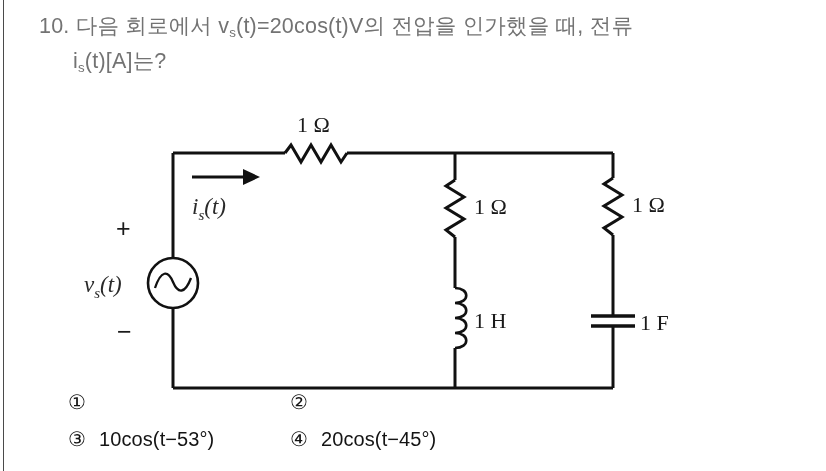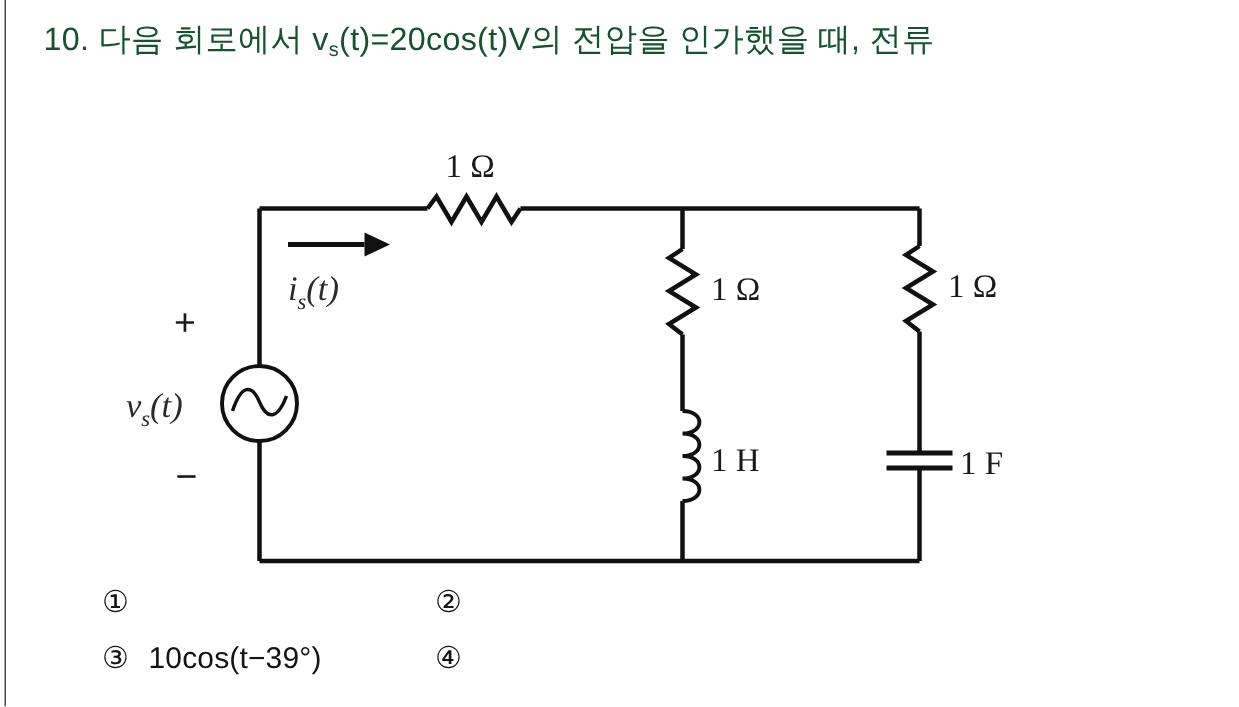--- a/index.html
+++ b/index.html
@@ -24,27 +24,27 @@
     left: 3px;
     top: 0;
     width: 1px;
     height: 471px;
     background: #4a4a4a;
   }
 
   
   #question {
     position: absolute;
-    left: 29px;
+    left: 39px;
     top: 10px;
     width: 780px;
     font-size: 21.5px;
     line-height: 33px;
     letter-spacing: 0.2px;
-    color: #14532d;
+    color: #737373;
   }
   #question .qline {
     white-space: pre;
   }
   #question .qnum {
     display: inline-block;
   }
   #question .indent {
     display: inline-block;
     width: 34px;
@@ -53,21 +53,21 @@
     font-size: 0.62em;
     vertical-align: baseline;
     position: relative;
     top: 0.28em;
   }
 
   
   #circuit {
     position: absolute;
     left: 0;
-    top: 78px;
+    top: 92px;
     width: 826px;
     height: 312px;
   }
   #circuit svg { display: block; }
 
   
   #choices {
     position: absolute;
     left: 68px;
     top: 392px;
@@ -99,20 +99,21 @@
 </style>
 </head>
 <body>
 
 <div id="page">
 
   <div id="left-rule"></div>
 
   <div id="question">
     <div class="qline"><span class="qnum">10.</span><span> </span><span>다음 회로에서 v</span><sub>s</sub><span>(t)=20cos(t)V의 전압을 인가했을 때, 전류</span></div>
+    <div class="qline"><span class="indent"></span><span>i</span><sub>s</sub><span>(t)[A]는?</span></div>
   </div>
 
   <div id="circuit">
     <svg width="826" height="312" viewBox="0 0 826 312" xmlns="http://www.w3.org/2000/svg">
       <g fill="none" stroke="#111111" stroke-width="3" stroke-linecap="butt" stroke-linejoin="miter">
 
         <path d="M173,61 L285,61"></path>
 
         <path d="M285,61 L291,53 L301,70 L311,53 L321,70 L331,53 L341,70 L347,61"></path>
 
@@ -185,21 +186,22 @@
       <div class="choice col1">
         <span class="marker">①</span>
       </div>
       <div class="choice">
         <span class="marker">②</span>
       </div>
     </div>
     <div class="choice-row">
       <div class="choice col1">
         <span class="marker">③</span>
-        <span class="text">10cos(t−39°)</span>
+        <span class="text">10cos(t−53°)</span>
       </div>
       <div class="choice">
         <span class="marker">④</span>
+        <span class="text">20cos(t−45°)</span>
       </div>
     </div>
   </div>
 
 </div>
 
 </body></html>

